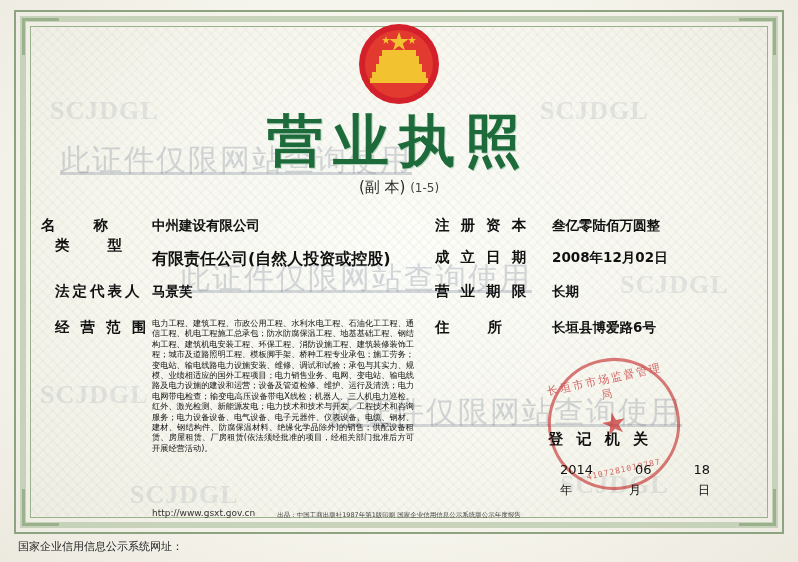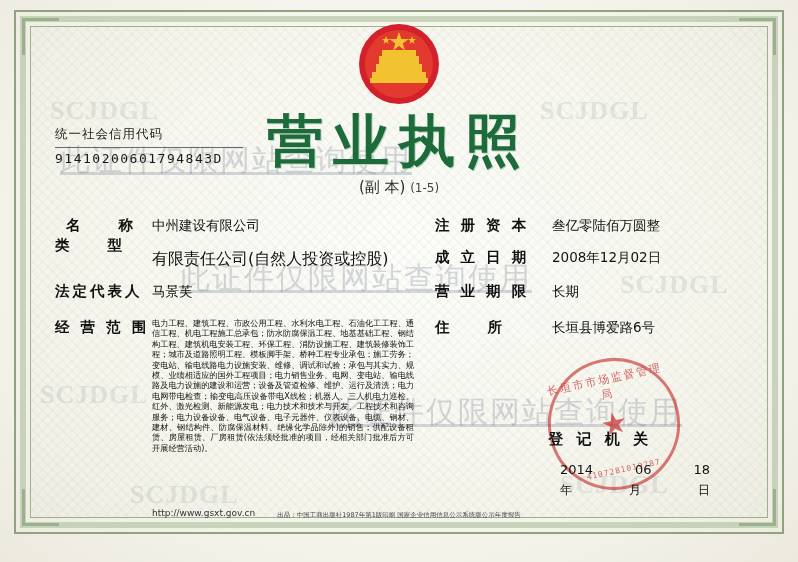--- a/index.html
+++ b/index.html
@@ -131,20 +131,21 @@
 
   
   .field-label{
     position:absolute;font-size:14.5px;color:#111;font-weight:bold;
     letter-spacing:3px;white-space:nowrap;
     font-family:"DejaVu Sans",sans-serif;
   }
   .field-value{
     position:absolute;font-size:13.5px;color:#111;white-space:nowrap;
     font-family:"DejaVu Sans",sans-serif;
+    font-weight:bold;
   }
   .scope-text{
     position:absolute;left:152px;top:318px;width:262px;
     font-size:8.2px;line-height:10.4px;color:#111;text-align:justify;
     font-family:"DejaVu Sans",sans-serif;
   }
 
   
   .seal{
     position:absolute;right:118px;top:358px;width:126px;height:126px;
@@ -250,28 +251,23 @@
       <rect x="14" y="58" width="58" height="5" fill="#f2c230"></rect>
     </svg>
   </div>
 
   <div class="title">营业执照</div>
   <div class="subtitle">
     <span>(副 本)</span>
     <span class="small">(1-5)</span>
   </div>
 
-  <div class="code-block">
-    <div class="code-label">统一社会信用代码</div>
-    <div class="code-line"></div>
-    <div class="code-value">91410200601794843D</div>
-  </div>
-
-
-  <div class="field-label" style="left:66px;top:216px;">名　　称</div>
+
+
+  <div class="field-label" style="left:41px;top:216px;">名　　称</div>
   <div class="field-value" style="left:152px;top:217px;">中州建设有限公司</div>
 
   <div class="field-label" style="left:55px;top:236px;">类　　型</div>
   <div class="field-value" style="left:152px;top:249px;font-size:16px;">有限责任公司(自然人投资或控股)</div>
 
   <div class="field-label" style="left:55px;top:282px;">法定代表人</div>
   <div class="field-value" style="left:152px;top:283px;">马景芙</div>
 
   <div class="field-label" style="left:55px;top:318px;">经 营 范 围</div>
   <div class="scope-text">电力工程、建筑工程、市政公用工程、水利水电工程、石油化工工程、通信工程、机电工程施工总承包；防水防腐保温工程、地基基础工程、钢结构工程、建筑机电安装工程、环保工程、消防设施工程、建筑装修装饰工程；城市及道路照明工程、模板脚手架、桥种工程专业承包；施工劳务；变电站、输电线路电力设施安装、维修、调试和试验；承包与其实力、规模、业绩相适应的国外工程项目；电力销售业务、电网、变电站、输电线路及电力设施的建设和运营；设备及管道检修、维护、运行及清洗；电力电网带电检查；输变电高压设备带电X线检；机器人、三人机电力巡检。红外、激光检测、新能源发电；电力技术和技术与开发、工程技术和咨询服务；电力设备设备、电气设备、电子元器件、仪表设备、电缆、钢材、建材、钢结构件、防腐保温材料、绝缘化学品除外)的销售；供配设备租赁、房屋租赁、厂房租赁(依法须经批准的项目，经相关部门批准后方可开展经营活动)。</div>
@@ -302,14 +298,15 @@
     <span>18</span>
   </div>
   <div class="date-units">
     <span>年</span>
     <span>月</span>
     <span>日</span>
   </div>
 
   <div class="foot-url">http://www.gsxt.gov.cn</div>
   <div class="foot-note">出品：中国工商出版社1987年第1版印刷 国家企业信用信息公示系统版公示年度报告</div>
+  <div class="bottom-left">国家企业信用信息公示系统网址：</div>
 
 </div>
 
 </body></html>

